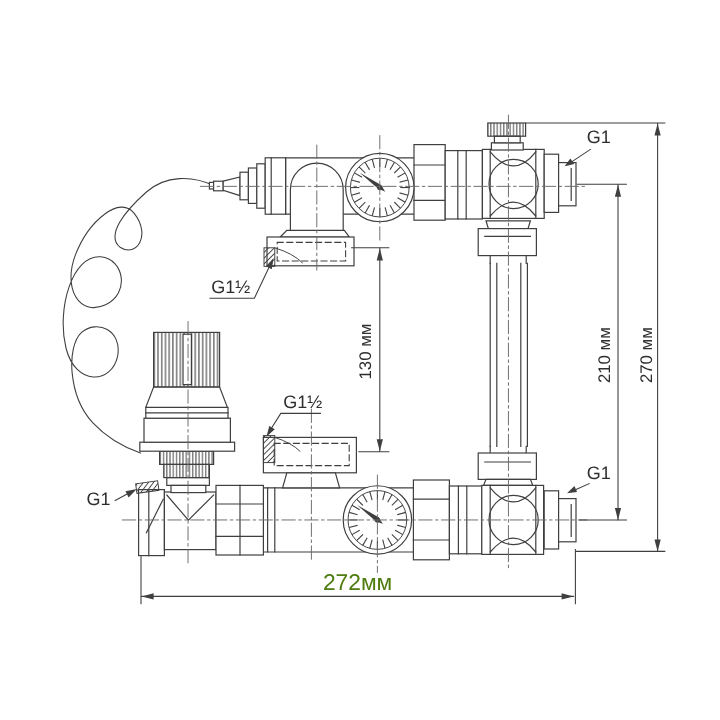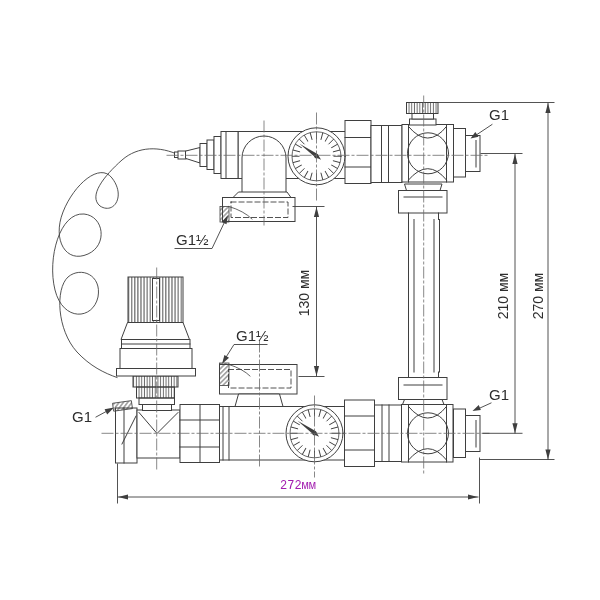--- a/index.html
+++ b/index.html
@@ -2,22 +2,22 @@
 <html><head>
 <meta charset="utf-8">
 <style>
   html,body{margin:0;padding:0;background:#fff;}
   .canvas{position:relative;width:600px;height:600px;background:#fff;overflow:hidden;
           font-family:"Liberation Sans",sans-serif;}
   svg{position:absolute;left:0;top:0;}
   .lbl{position:absolute;color:#2e2e2e;font-size:15px;line-height:1;white-space:nowrap;}
   .dimv{position:absolute;color:#2e2e2e;font-size:14px;line-height:1;white-space:nowrap;
         transform:translate(-50%,-50%) rotate(-90deg);}
-  .dimh{position:absolute;color:#a21caf;font-size:12px;line-height:1;white-space:nowrap;
-        transform:translate(-50%,-50%);font-family:Liberation Mono, monospace;}
+  .dimh{position:absolute;color:#4d7c0f;font-size:19px;line-height:1;white-space:nowrap;
+        transform:translate(-50%,-50%);}
 </style>
 </head>
 <body>
 
 <div class="canvas">
 
 <svg width="600" height="600" viewBox="0 0 600 600">
   <defs>
     <pattern id="kn" width="2.7" height="8" patternUnits="userSpaceOnUse">
       <path d="M1.3,0 V8" stroke="#3f3f3f" stroke-width="0.8"></path>

